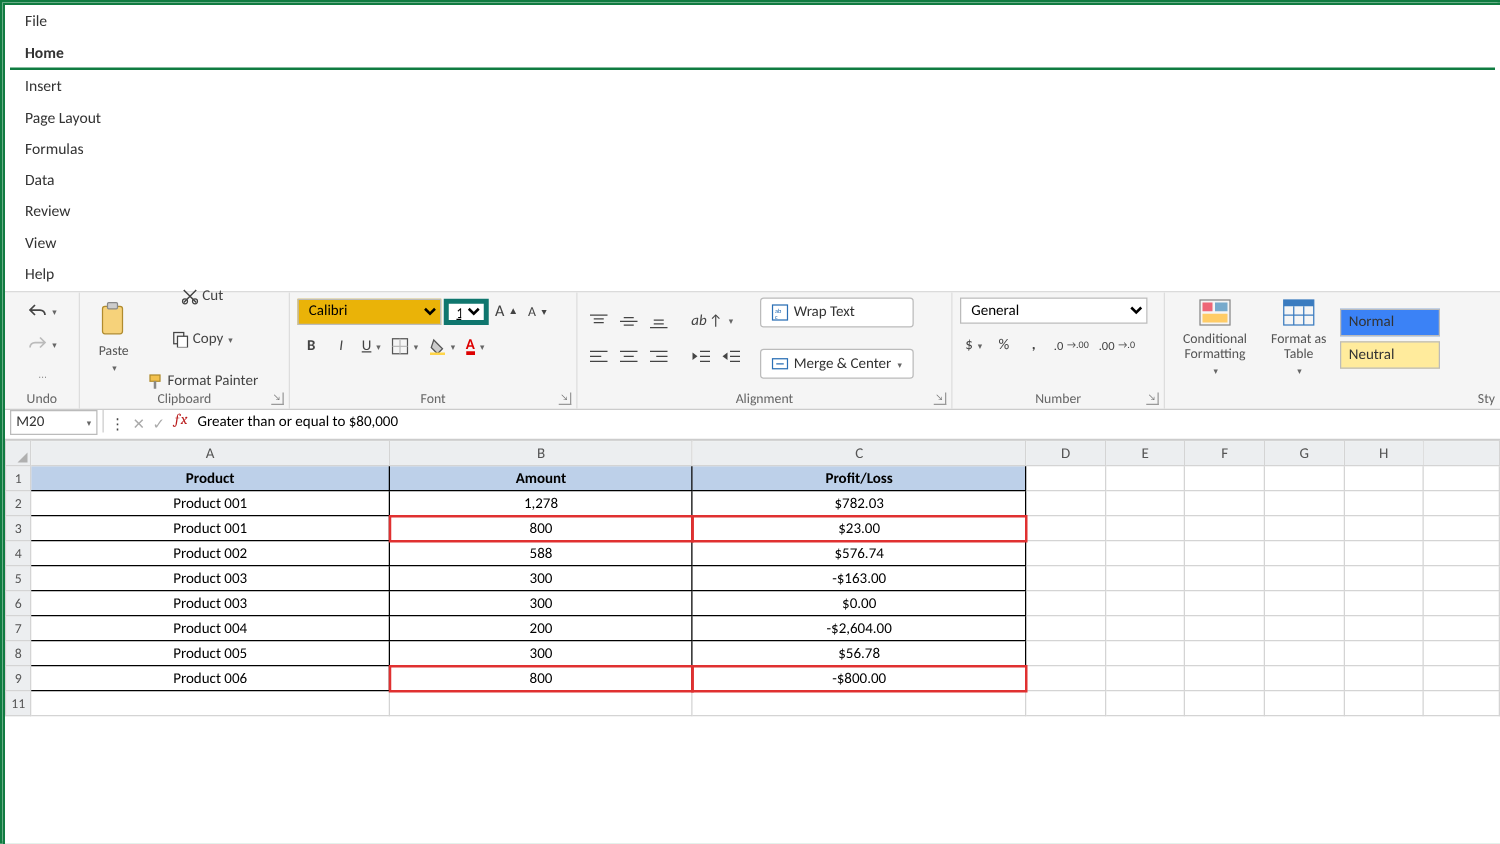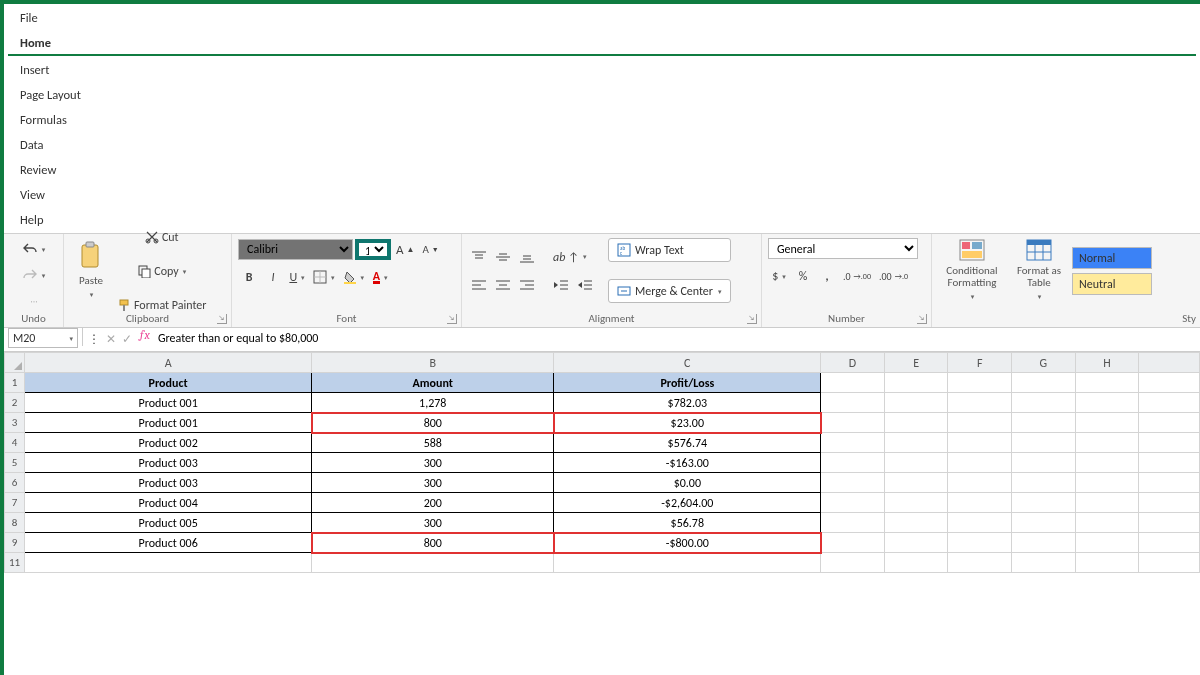--- a/index.html
+++ b/index.html
@@ -18,37 +18,37 @@
 .launcher { position: absolute; bottom: 3px; right: 4px; width: 10px; height: 10px; border: 1px solid #999; border-top: none; border-left: none; font-size: 7px; line-height: 7px; text-align: center; color: #777; }
 
 .col { display: flex; flex-direction: column; gap: 2px; justify-content: center; }
 .row { display: flex; gap: 2px; align-items: center; }
 .btn { display: flex; align-items: center; justify-content: center; min-width: 22px; height: 22px; padding: 0 2px; border: 1px solid transparent; border-radius: 3px; cursor: default; font-size: 12px; color: #444; gap: 3px; }
 .caret { font-size: 7px; color: #666; margin-left: 1px; }
 
 .bigbtn { display: flex; flex-direction: column; align-items: center; justify-content: center; width: 42px; height: 64px; font-size: 11px; color: #555; gap: 2px; text-align: center; line-height: 12px; }
 .bigbtn svg { margin-bottom: 2px; }
 
-select.font-name { height: 21px; width: 115px; border: 1px solid #bbb; background: #737373; font-size: 12px; padding: 0 4px; }
+select.font-name { height: 21px; width: 115px; border: 1px solid #bbb; background: #eab308; font-size: 12px; padding: 0 4px; }
 select.font-size { height: 21px; width: 36px; border: 4px solid #0f766e; background: #fff; font-size: 12px; padding: 0 2px; text-decoration: underline; }
 select.num-fmt { height: 21px; width: 150px; border: 1px solid #bbb; background: #fff; font-size: 12px; padding: 0 4px; }
 
 .wrap-btn, .merge-btn { border: 1px solid #bbb; background: #fff; height: 24px; padding: 0 8px; font-size: 12px; display: flex; align-items: center; gap: 4px; border-radius: 3px; }
 .style-cell { width: 80px; height: 22px; border: 1px solid #bbb; display: flex; align-items: center; padding: 0 6px; font-size: 12px; }
 .style-cell.normal { background: #3b82f6; }
 .style-cell.neutral { background: #ffeb9c; }
 
 
 svg { display: block; }
 
 
 .fbar { display: flex; border-bottom: 1px solid #ccc; height: 24px; background: #fff; font-size: 12px; }
 .namebox { width: 70px; height: 20px; border: 1px solid #bbb; margin: 0 2px 0 4px; padding: 0 4px; display: flex; align-items: center; }
 .fbar .sep { width: 1px; height: 18px; background: #ccc; margin: 0 2px; }
-.fbar .fx { font-style: italic; font-family: "Cambria", serif; margin: 0 4px; color: #ec4899; }
+.fbar .fx { font-style: italic; font-family: "Cambria", serif; margin: 0 4px; color: #b91c1c; }
 .fbar input.formula { flex: 1; border: none; outline: none; height: 20px; font-size: 12px; padding: 0 4px; }
 
 
 .gridwrap { flex: 1; overflow: hidden; position: relative; background: #fff; }
 table.sheet { border-collapse: collapse; table-layout: fixed; width: 1196px; }
 table.sheet th, table.sheet td { border: 1px solid #d4d4d4; height: 20px; font-size: 12px; background: #fff; }
 table.sheet thead th { background: #eceef0; color: #555; font-weight: normal; text-align: center; height: 20px; position: sticky; top: 0; }
 table.sheet tbody th.rowhdr { background: #eceef0; color: #555; font-weight: normal; text-align: center; width: 20px; font-size: 11px; }
 th.corner { width: 20px; background: #eceef0; position: relative; }
 th.corner::after { content: ""; position: absolute; right: 2px; bottom: 2px; width: 0; height: 0; border-left: 8px solid transparent; border-bottom: 8px solid #b0b0b0; }

